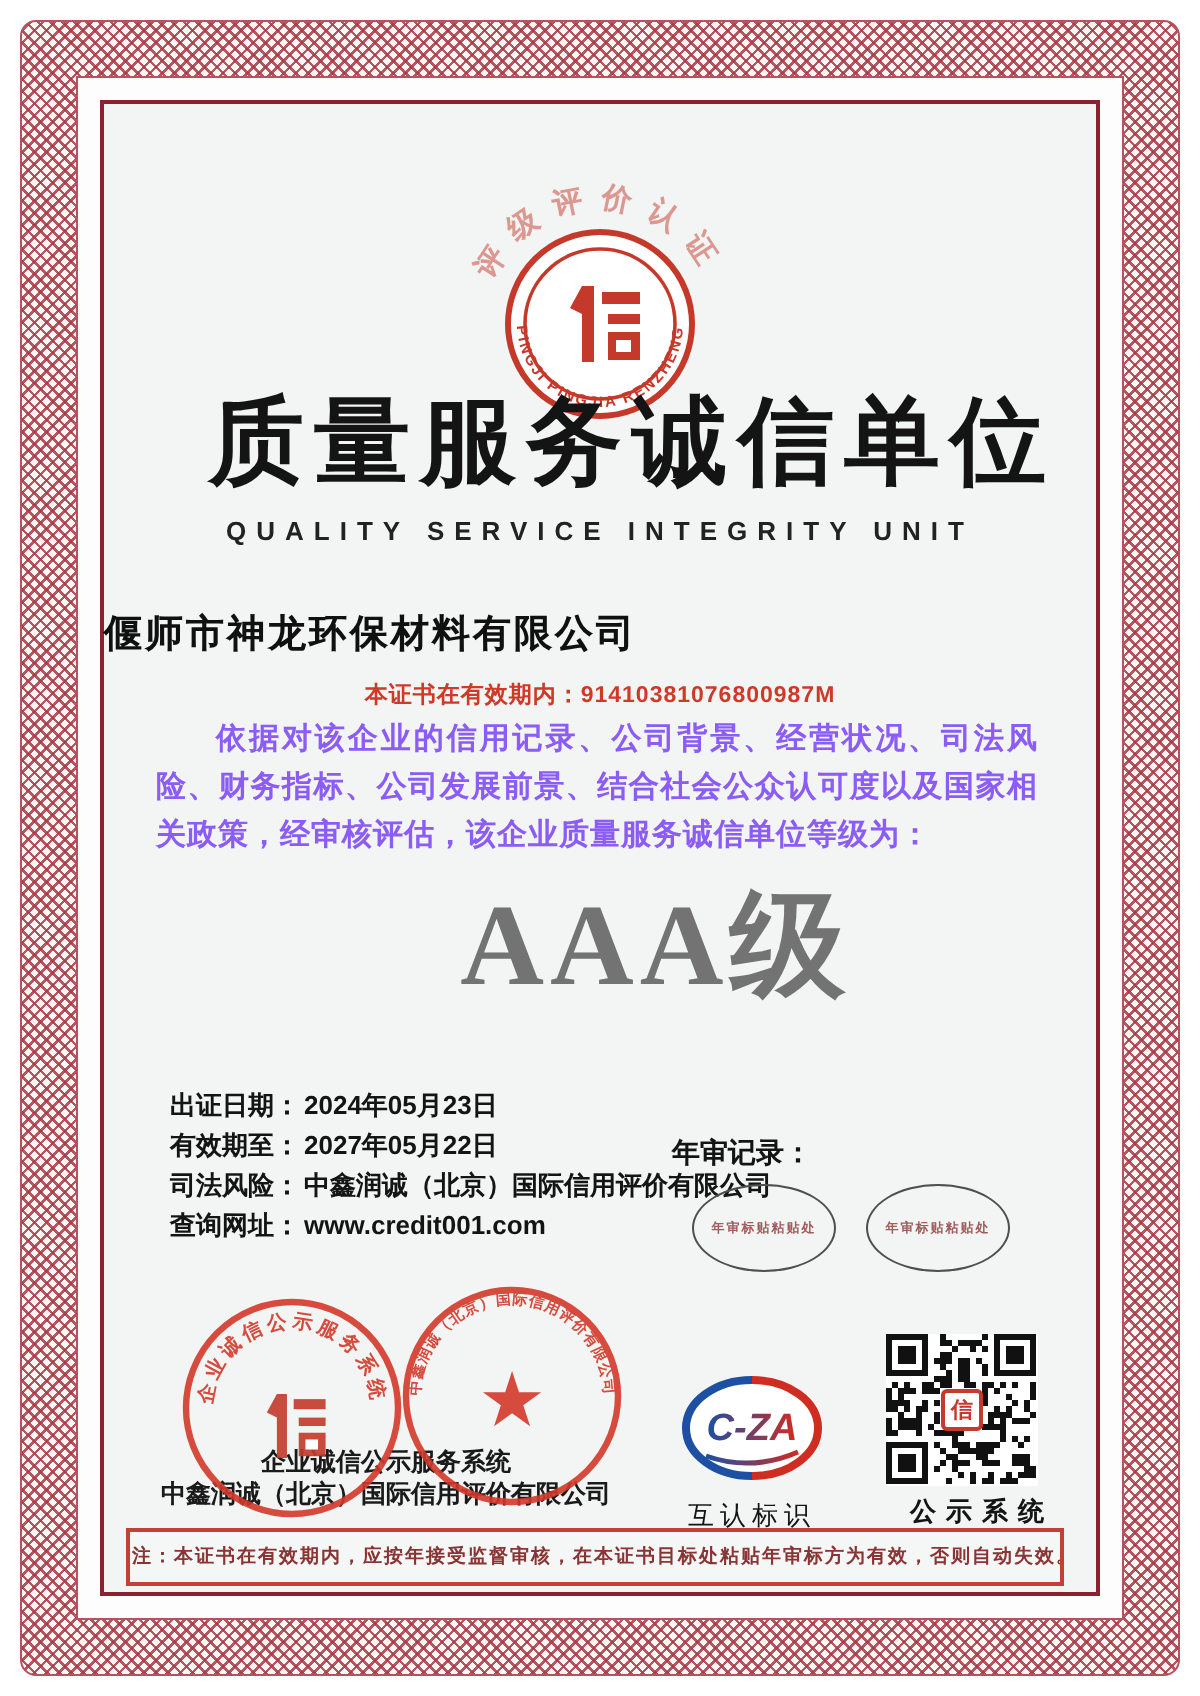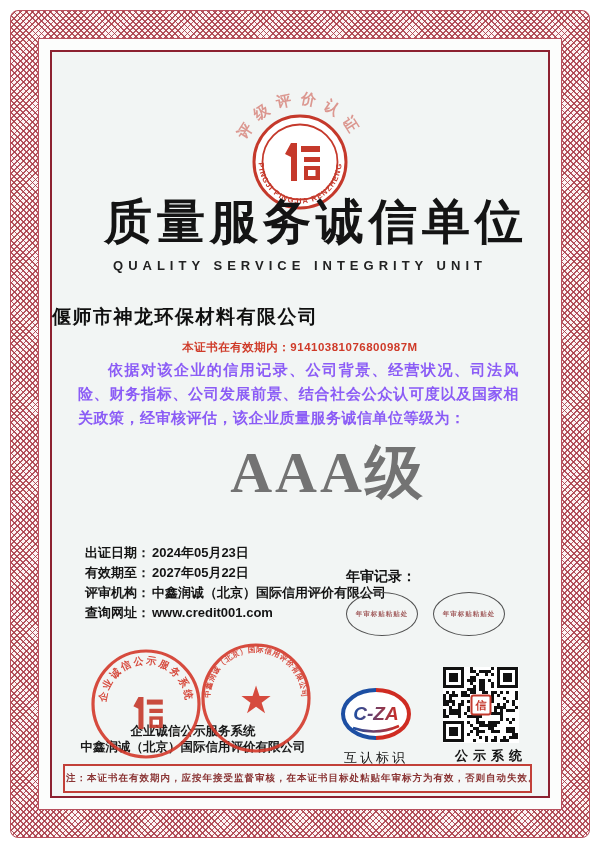--- a/index.html
+++ b/index.html
@@ -36,21 +36,21 @@
   .body-par{left:26px;top:306px;width:441px;margin:0;
     font-size:15px;font-weight:700;color:#8b5cf6;line-height:24px;
     text-align:justify;text-indent:2em;letter-spacing:.5px;}
   .grade{left:0;top:392px;width:100%;text-align:center;
     font-family:"Liberation Serif","DejaVu Serif",serif;
     font-size:58px;font-weight:700;color:#737373;letter-spacing:3px;line-height:1;margin-left:28px;}
   
   .details{left:33px;top:492px;}
   .dline{height:20px;font-size:13px;font-weight:700;color:#141414;white-space:nowrap;}
   .dline .lab{margin-right:2px;}
-  .annual-label{left:294px;top:516px;font-size:14px;font-weight:800;color:#141414;}
+  .annual-label{left:284px;top:516px;font-size:14px;font-weight:800;color:#141414;}
   .sticker{top:540px;width:70px;height:42px;border:1.5px solid #4f4f4f;border-radius:50%;
     display:flex;align-items:center;justify-content:center;}
   .sticker.s1{left:294px;} .sticker.s2{left:381px;}
   .sticker span{font-size:6.5px;color:#a15c5c;letter-spacing:1px;font-weight:700;}
   
   .org1{left:2px;top:671px;width:278px;text-align:center;font-size:12.5px;font-weight:800;color:#1a1a1a;}
   .org2{left:2px;top:687px;width:278px;text-align:center;font-size:12.5px;font-weight:800;color:#1a1a1a;}
   .stamp{opacity:.9;z-index:3;}
   .stamp.one{left:37px;top:595px;}
   .stamp.two{left:147px;top:589px;}
@@ -117,21 +117,21 @@
     <div class="abs grade">AAA级</div>
 
     <div class="abs details">
       <div class="dline">
         <span class="lab">出证日期：</span><span>2024年05月23日</span>
       </div>
       <div class="dline">
         <span class="lab">有效期至：</span><span>2027年05月22日</span>
       </div>
       <div class="dline">
-        <span class="lab">评审机构：</span><span>中鑫润诚（北京）国际信用评价有限公司</span>
+        <span class="lab">司法风险：</span><span>中鑫润诚（北京）国际信用评价有限公司</span>
       </div>
       <div class="dline">
         <span class="lab">查询网址：</span><span>www.credit001.com</span>
       </div>
     </div>
 
     <div class="abs annual-label">年审记录：</div>
     <div class="abs sticker s1">
       <span>年审标贴粘贴处</span>
     </div>

